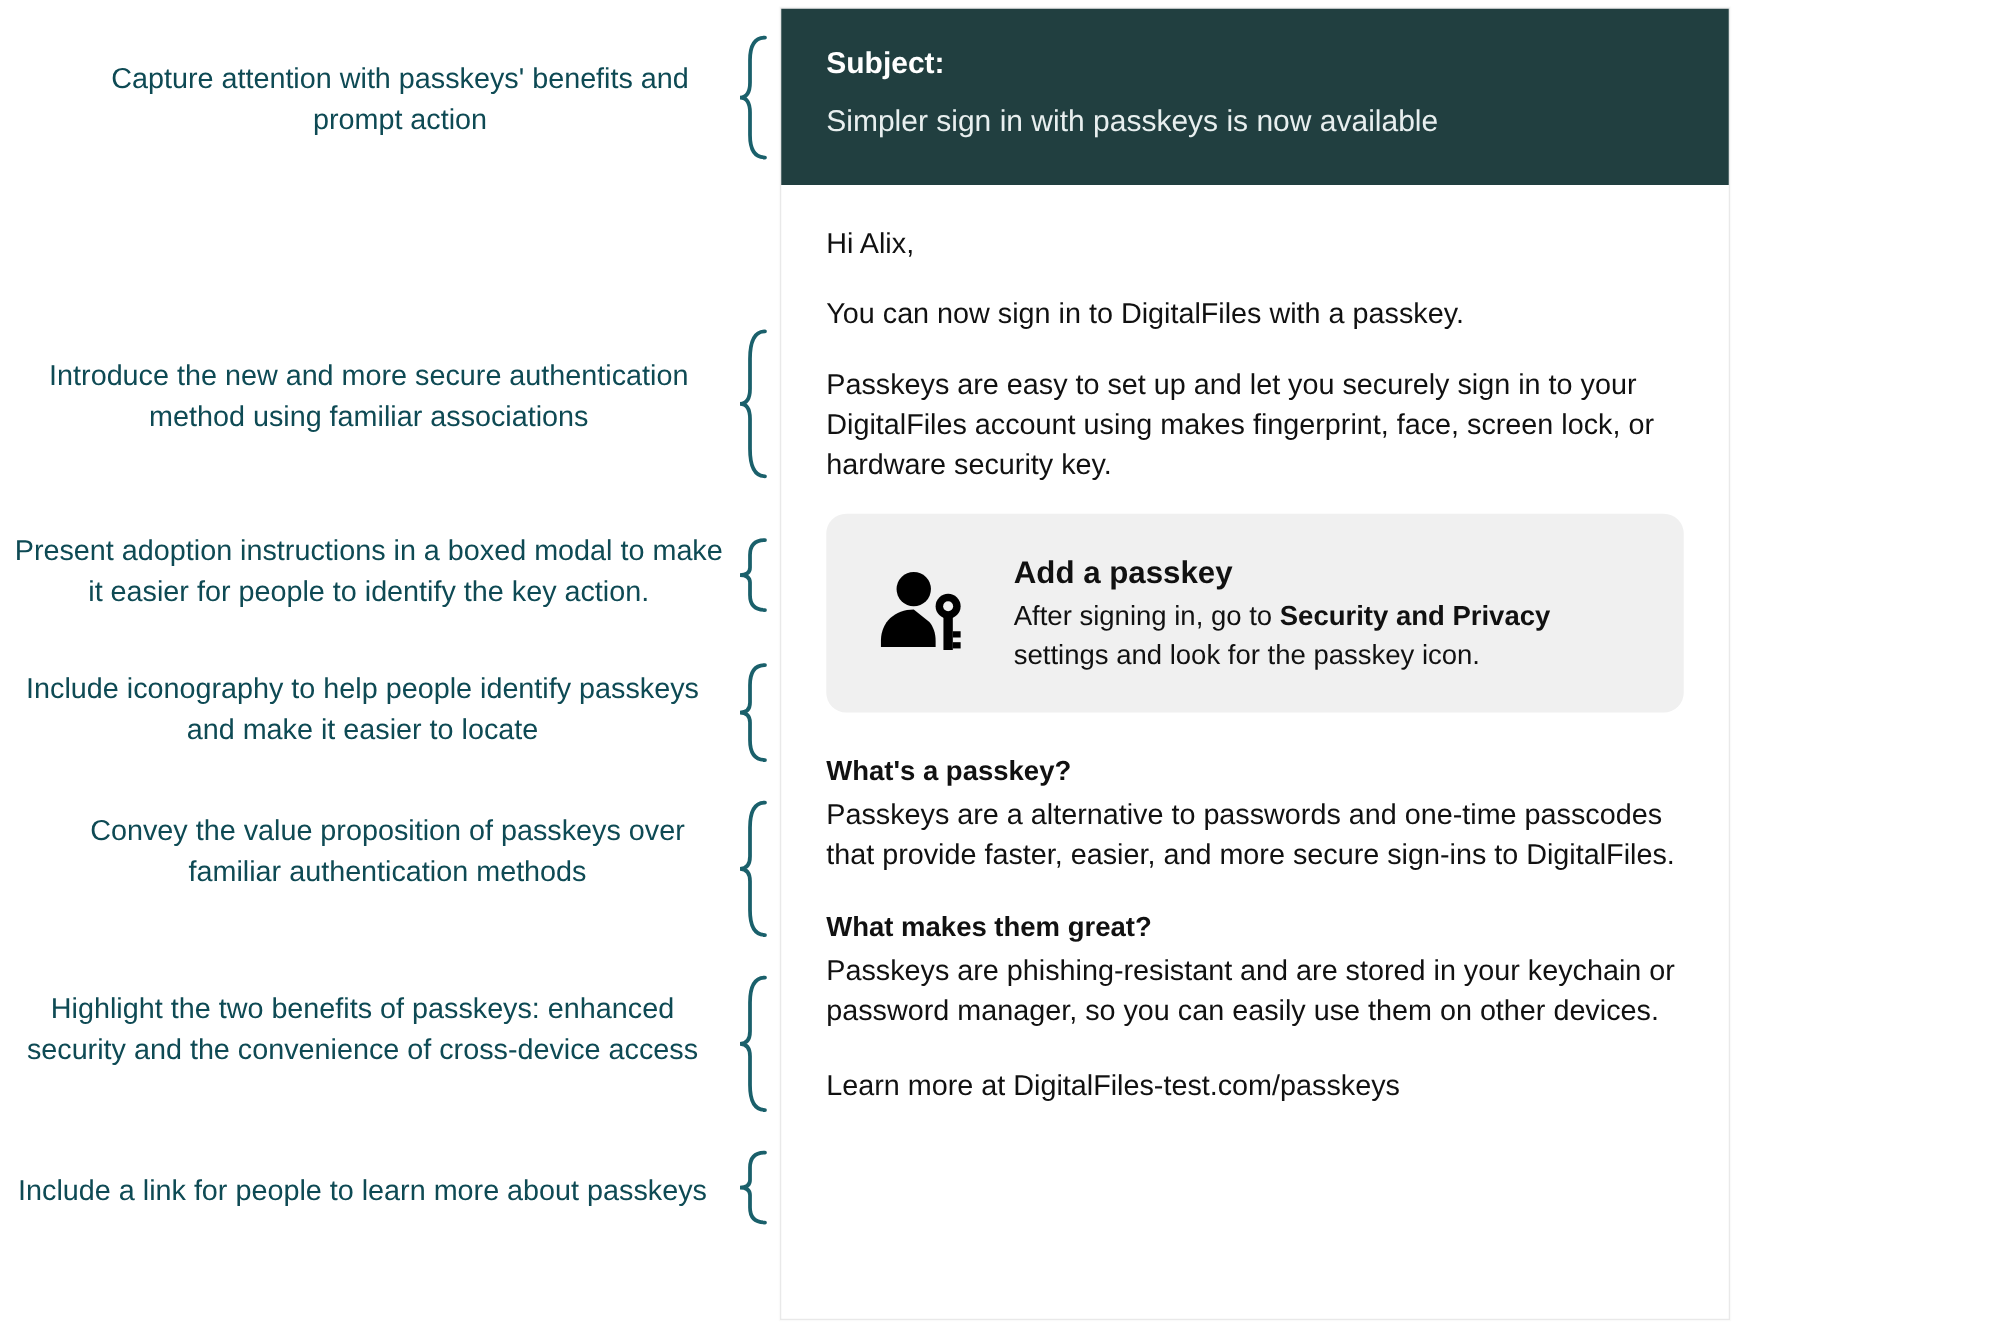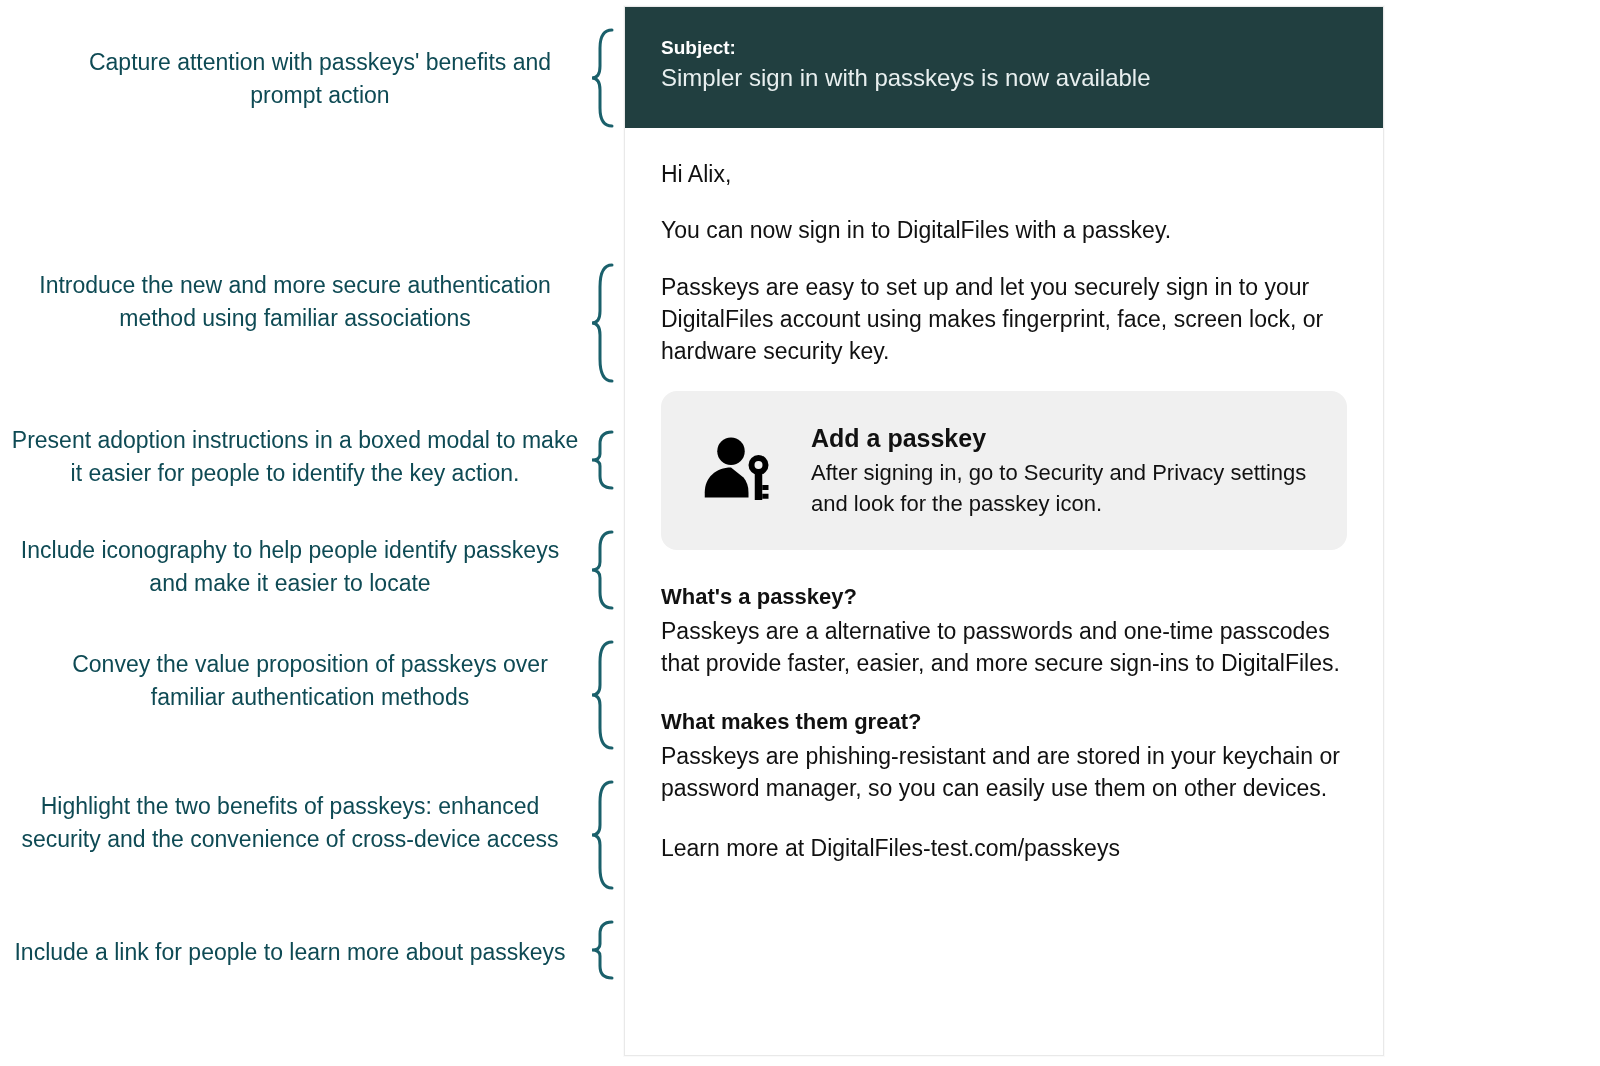--- a/index.html
+++ b/index.html
@@ -29,24 +29,24 @@
     border: 1px solid #e9e9e9;
     box-shadow: 0 0 0 1px rgba(0,0,0,0.02);
   }
   .email-header {
     background: #213f40;
     color: #ffffff;
     padding: 30px 36px 34px 36px;
   }
   .email-header .subject-label {
     font-weight: 700;
-    font-size: 19px;
+    font-size: 24px;
     line-height: 1.2;
     display: block;
-    margin-bottom: 2px;
+    margin-bottom: 16px;
   }
   .email-header .subject-line {
     font-size: 24px;
     font-weight: 400;
     line-height: 1.35;
     color: #e8efef;
   }
   .email-body {
     padding: 30px 36px 0 36px;
     color: #111;
@@ -74,21 +74,21 @@
   .callout-text { flex: 1; }
   .callout-title {
     font-weight: 700;
     font-size: 25px;
     margin-bottom: 2px;
   }
   .callout-desc {
     font-size: 22px;
     line-height: 1.4;
   }
-  .callout-desc b { font-weight: 400; }
+  .callout-desc b { font-weight: 700; }
   .section-title {
     font-weight: 700;
     font-size: 22px;
     margin: 4px 0 2px 0;
   }
   .section-text {
     font-size: 23px;
     line-height: 1.4;
     margin: 0 0 28px 0;
   }
@@ -161,21 +161,21 @@
       <p class="section-text">Passkeys are phishing-resistant and are stored in your keychain or password manager, so you can easily use them on other devices.</p>
 
       <p class="learn-more">
         <span>Learn more at </span><span>DigitalFiles-test.com/passkeys</span>
       </p>
     </div>
   </div>
 
   <div class="annotation" style="left:60px; top:46px; width:520px;">Capture attention with passkeys' benefits and prompt action</div>
 
-  <div class="annotation" style="left:10px; top:269px; width:570px;">Introduce the new and more secure authentication method using familiar associations</div>
+  <div class="annotation" style="left:10px; top:284px; width:570px;">Introduce the new and more secure authentication method using familiar associations</div>
 
   <div class="annotation" style="left:10px; top:424px; width:570px;">Present adoption instructions in a boxed modal to make it easier for people to identify the key action.</div>
 
   <div class="annotation" style="left:0px; top:534px; width:580px;">Include iconography to help people identify passkeys and make it easier to locate</div>
 
   <div class="annotation" style="left:40px; top:648px; width:540px;">Convey the value proposition of passkeys over familiar authentication methods</div>
 
   <div class="annotation" style="left:0px; top:790px; width:580px;">Highlight the two  benefits of passkeys: enhanced security and the convenience of cross-device access</div>
 
   <div class="annotation" style="left:0px; top:936px; width:580px;">Include a link for people to learn more about passkeys</div>

